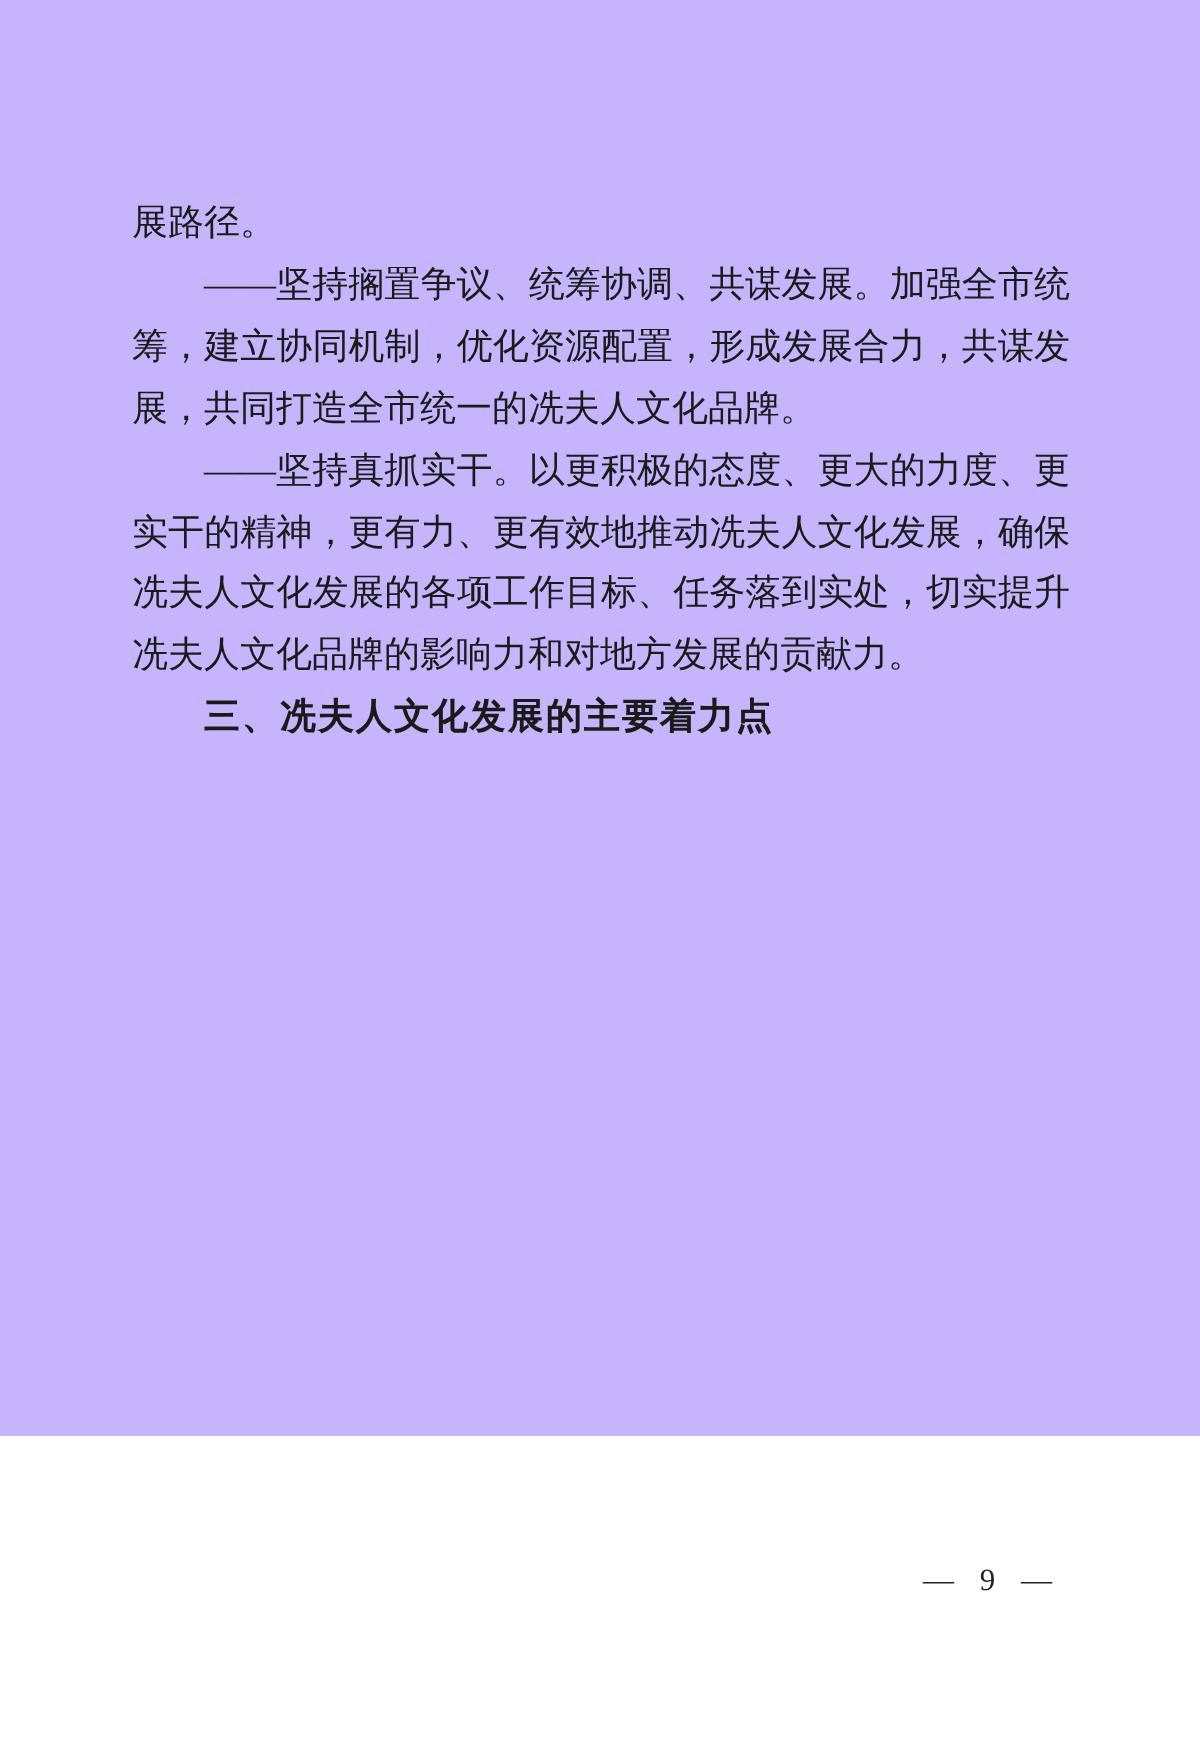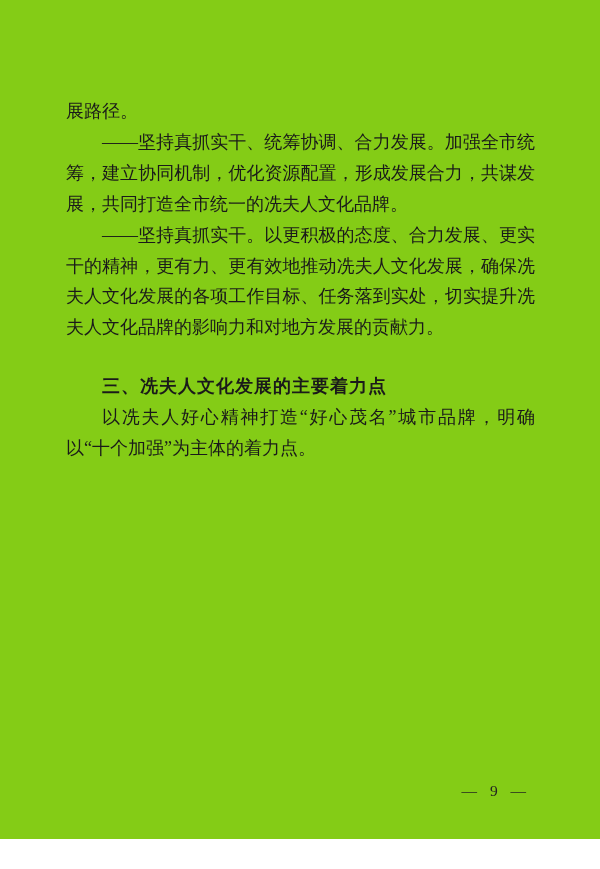--- a/index.html
+++ b/index.html
@@ -7,22 +7,22 @@
     width: 600px;
     height: 869px;
     background: #ffffff;
     font-family: "Liberation Serif", "DejaVu Serif", serif;
     color: #1a1a1a;
     overflow: hidden;
   }
   .scan-page {
     position: relative;
     width: 600px;
-    height: 839px;
-    background: #84cc16;
+    height: 718px;
+    background: #c4b5fd;
   }
   .text-block {
     position: absolute;
     left: 66px;
     top: 96px;
     width: 469px;
   }
   .block {
     font-size: 18px;
     line-height: 30.9px;
@@ -38,41 +38,39 @@
   }
   .subheading {
     font-weight: bold;
     text-indent: 2em;
   }
   .heading {
     font-weight: bold;
     font-family: Liberation Serif, serif;
     text-indent: 2em;
     letter-spacing: 1px;
-    margin-top: 28px;
   }
   .page-footer {
     position: absolute;
     top: 780px;
     right: 74px;
     font-size: 15.5px;
     line-height: 22px;
     word-spacing: 9px;
     color: #222222;
     font-family: "Liberation Serif", "DejaVu Serif", serif;
   }
 </style>
 </head>
 <body>
 
 <div class="scan-page">
 
   <main class="text-block">
     <p class="block para no-indent">展路径。</p>
-    <p class="block para">——坚持真抓实干、统筹协调、合力发展。加强全市统筹，建立协同机制，优化资源配置，形成发展合力，共谋发展，共同打造全市统一的冼夫人文化品牌。</p>
-    <p class="block para">——坚持真抓实干。以更积极的态度、合力发展、更实干的精神，更有力、更有效地推动冼夫人文化发展，确保冼夫人文化发展的各项工作目标、任务落到实处，切实提升冼夫人文化品牌的影响力和对地方发展的贡献力。</p>
+    <p class="block para">——坚持搁置争议、统筹协调、共谋发展。加强全市统筹，建立协同机制，优化资源配置，形成发展合力，共谋发展，共同打造全市统一的冼夫人文化品牌。</p>
+    <p class="block para">——坚持真抓实干。以更积极的态度、更大的力度、更实干的精神，更有力、更有效地推动冼夫人文化发展，确保冼夫人文化发展的各项工作目标、任务落到实处，切实提升冼夫人文化品牌的影响力和对地方发展的贡献力。</p>
     <h2 class="block heading">三、冼夫人文化发展的主要着力点</h2>
-    <p class="block para">以冼夫人好心精神打造“好心茂名”城市品牌，明确以“十个加强”为主体的着力点。</p>
   </main>
 
   <div class="page-footer">— 9 —</div>
 
 </div>
 
 </body></html>

